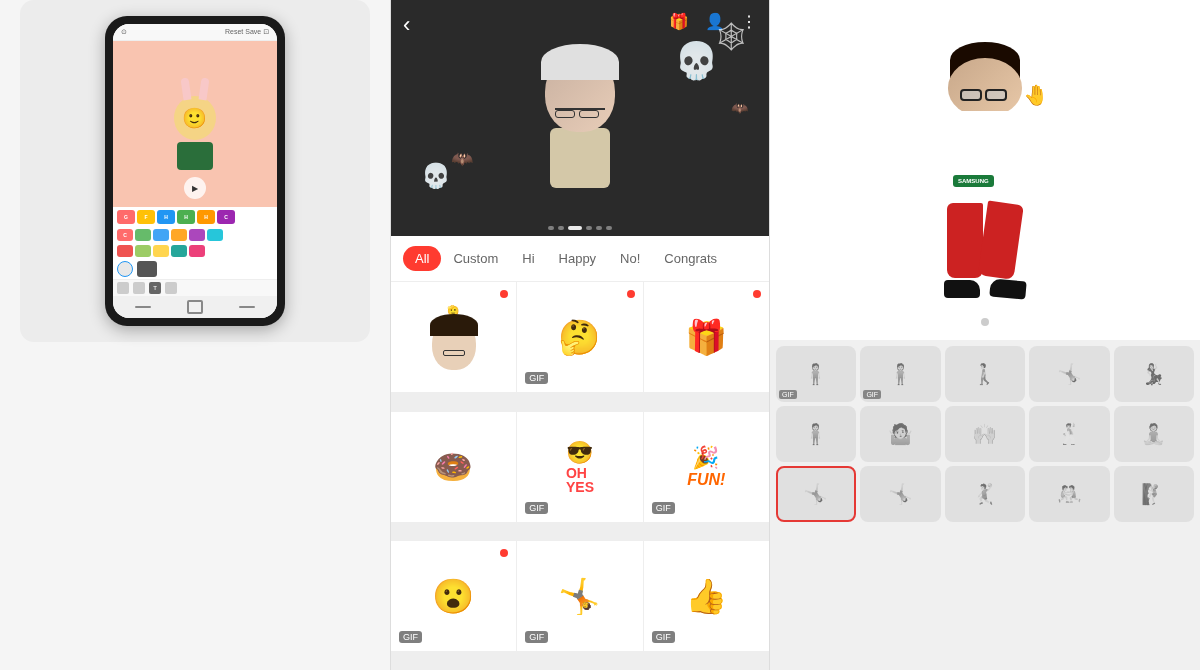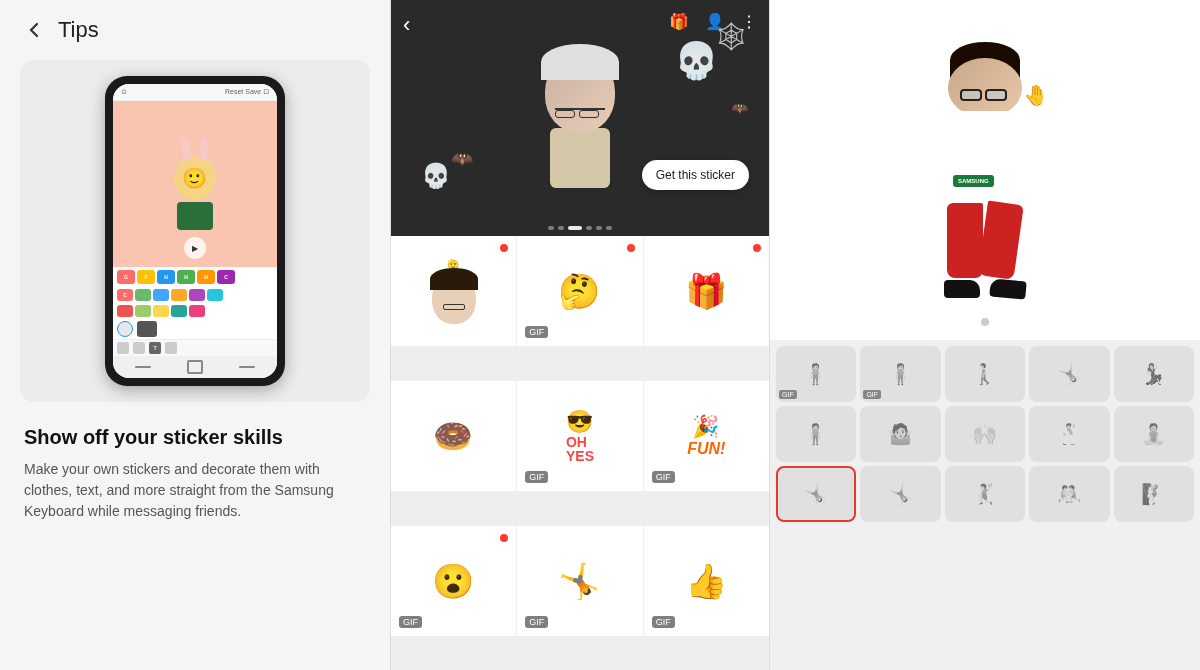--- a/index.html
+++ b/index.html
@@ -409,28 +409,20 @@
     .figure-sm {
       font-size: 20px;
       filter: grayscale(1);
       opacity: 0.7;
     }
   </style>
 </head>
 <body>
 
 <div class="panel-1">
-  <div class="panel-header">
-    <div class="back-btn">
-      <svg width="20" height="20" viewBox="0 0 20 20">
-        <polyline points="13,4 7,10 13,16" fill="none" stroke="#333" stroke-width="2.2" stroke-linecap="round"></polyline>
-      </svg>
-    </div>
-    <span class="panel-title">Tips</span>
-  </div>
 
   <div class="phone-mockup-container">
     <div class="phone-frame">
       <div class="phone-screen">
         <div class="phone-top-bar">
           <span>⊙</span>
           <span>Reset  Save  ⊡</span>
         </div>
         <div class="phone-content">
 
@@ -485,24 +477,20 @@
         </div>
         <div class="phone-bottom">
           <div style="width:16px;height:2px;background:#888;border-radius:2px;"></div>
           <div style="width:16px;height:14px;border:2px solid #888;border-radius:2px;"></div>
           <div style="width:16px;height:2px;background:#888;border-radius:2px;"></div>
         </div>
       </div>
     </div>
   </div>
 
-  <div class="panel-text-section">
-    <div class="panel-main-title">Show off your sticker skills</div>
-    <div class="panel-description">Make your own stickers and decorate them with clothes, text, and more straight from the Samsung Keyboard while messaging friends.</div>
-  </div>
 
 </div>
 
 <div class="panel-2">
   <div class="sticker-header">
     <div class="sticker-header-back">‹</div>
     <div class="sticker-header-icons">
       <span style="cursor:pointer;">🎁</span>
       <span style="cursor:pointer;">👤</span>
       <span style="cursor:pointer;">⋮</span>
@@ -518,33 +506,40 @@
       <div style="display:flex;flex-direction:column;align-items:center;margin-top:20px;">
         <div style="width:70px;height:80px;background:linear-gradient(135deg,#c8b0a0,#e8cdb8);border-radius:50% 50% 45% 45%;position:relative;">
           <div style="position:absolute;top:-8px;left:-4px;right:-4px;height:36px;background:#e0e0e0;border-radius:50% 50% 0 0;"></div>
           <div style="position:absolute;bottom:16px;left:10px;right:10px;height:8px;border-top:2px solid #333;display:flex;gap:4px;">
             <div style="width:20px;height:8px;border:1.5px solid #333;border-radius:3px;background:transparent;"></div>
             <div style="width:20px;height:8px;border:1.5px solid #333;border-radius:3px;background:transparent;"></div>
           </div>
         </div>
         <div style="width:60px;height:60px;background:#d4c8a8;border-radius:6px;margin-top:-4px;"></div>
       </div>
-      <div class="get-sticker-bubble">Get this sticker</div>
     </div>
   </div>
 
   <div class="carousel-dots">
     <div class="c-dot"></div>
     <div class="c-dot"></div>
     <div class="c-dot active"></div>
     <div class="c-dot"></div>
     <div class="c-dot"></div>
     <div class="c-dot"></div>
   </div>
 
+  <div class="filter-tabs">
+    <div class="filter-tab active">All</div>
+    <div class="filter-tab">Custom</div>
+    <div class="filter-tab">Hi</div>
+    <div class="filter-tab">Happy</div>
+    <div class="filter-tab">No!</div>
+    <div class="filter-tab">Congrats</div>
+  </div>
 
   <div class="sticker-grid">
 
     <div class="sticker-cell">
       <div style="display:flex;flex-direction:column;align-items:center;">
         <div style="font-size:10px;color:#888;margin-bottom:2px;">🫡</div>
         <div style="width:44px;height:52px;background:#e8d0b8;border-radius:50% 50% 45% 45%;position:relative;display:flex;align-items:flex-end;justify-content:center;">
           <div style="position:absolute;top:-4px;left:-2px;right:-2px;height:22px;background:#2a1a0a;border-radius:50% 50% 0 0;"></div>
           <div style="width:22px;height:6px;border:1.5px solid #333;border-radius:2px;position:absolute;bottom:14px;background:transparent;"></div>
         </div>

